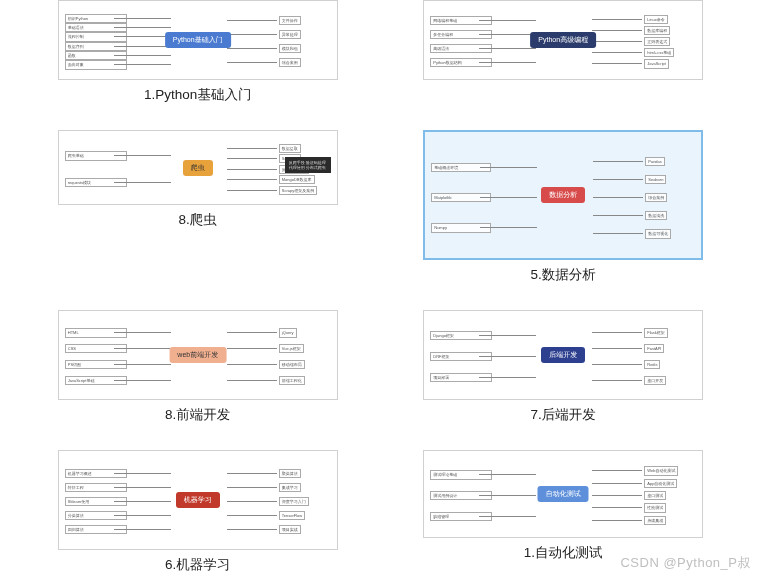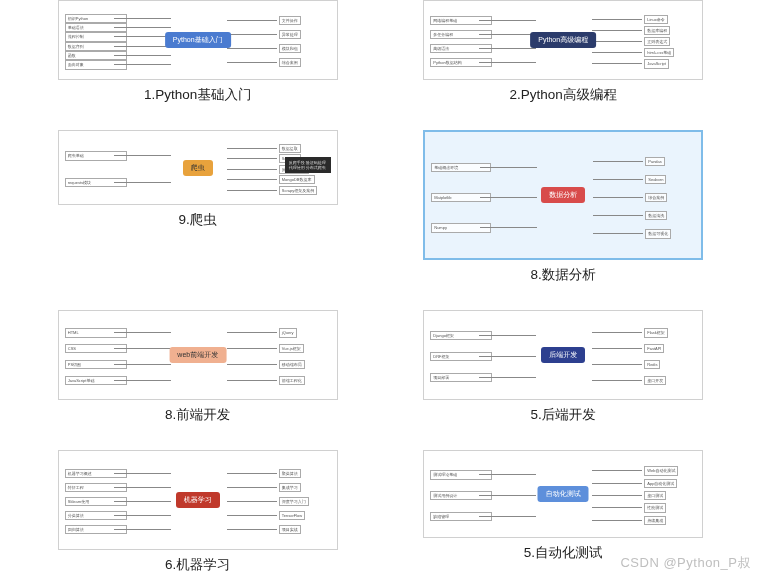--- a/index.html
+++ b/index.html
@@ -151,21 +151,20 @@
           <div class="line" style="left: 168px; top: 28.8px; width: 50px;"></div>
           <div class="branch box" style="left: 220px; top: 24.8px;">数据库编程</div>
           <div class="line" style="left: 168px; top: 40px; width: 50px;"></div>
           <div class="branch box" style="left: 220px; top: 36px;">正则表达式</div>
           <div class="line" style="left: 168px; top: 51.2px; width: 50px;"></div>
           <div class="branch box" style="left: 220px; top: 47.2px;">html+css基础</div>
           <div class="line" style="left: 168px; top: 62.4px; width: 50px;"></div>
           <div class="branch box" style="left: 220px; top: 58.4px;">JavaScript</div>
         </div>
       </div>
-      <div class="caption">2.Python高级编程</div>
     </div>
     <div class="cell">
       <div class="thumb" style="height: 75px;">
         <div class="mindmap">
           <div class="center-node bg-orange">爬虫</div>
           <div class="line" style="left: 55px; top: 24.375px; width: 57px; transform-origin: right center;"></div>
           <div class="branch box" style="right: 210px; left: 6px; top: 20.375px;">爬虫基础</div>
           <div class="line" style="left: 55px; top: 50.625px; width: 57px; transform-origin: right center;"></div>
           <div class="branch box" style="right: 210px; left: 6px; top: 46.625px;">requests模块</div>
           <div class="line" style="left: 168px; top: 16.5px; width: 50px;"></div>
@@ -177,21 +176,21 @@
           <div class="line" style="left: 168px; top: 48px; width: 50px;"></div>
           <div class="branch box" style="left: 220px; top: 44px;">MongoDB数据库</div>
           <div class="line" style="left: 168px; top: 58.5px; width: 50px;"></div>
           <div class="branch box" style="left: 220px; top: 54.5px;">Scrapy框架及案例</div>
           <div class="darkbox" style="right: 6px; top: 25.5px; width: 46px;">反爬手段
 验证码处理
 代理使用
 分布式爬虫</div>
         </div>
       </div>
-      <div class="caption">9.爬虫</div>
+      <div class="caption">8.爬虫</div>
     </div>
     <div class="cell">
       <div class="thumb selected" style="height: 130px;">
         <div class="mindmap">
           <div class="center-node bg-red">数据分析</div>
           <div class="line" style="left: 55px; top: 34.6667px; width: 57px; transform-origin: right center;"></div>
           <div class="branch box" style="right: 210px; left: 6px; top: 30.6667px;">基础概念环境</div>
           <div class="line" style="left: 55px; top: 65px; width: 57px; transform-origin: right center;"></div>
           <div class="branch box" style="right: 210px; left: 6px; top: 61px;">Matplotlib</div>
           <div class="line" style="left: 55px; top: 95.3333px; width: 57px; transform-origin: right center;"></div>
@@ -201,21 +200,21 @@
           <div class="line" style="left: 168px; top: 46.8px; width: 50px;"></div>
           <div class="branch box" style="left: 220px; top: 42.8px;">Seaborn</div>
           <div class="line" style="left: 168px; top: 65px; width: 50px;"></div>
           <div class="branch box" style="left: 220px; top: 61px;">综合案例</div>
           <div class="line" style="left: 168px; top: 83.2px; width: 50px;"></div>
           <div class="branch box" style="left: 220px; top: 79.2px;">数据清洗</div>
           <div class="line" style="left: 168px; top: 101.4px; width: 50px;"></div>
           <div class="branch box" style="left: 220px; top: 97.4px;">数据可视化</div>
         </div>
       </div>
-      <div class="caption">8.数据分析</div>
+      <div class="caption">5.数据分析</div>
     </div>
     <div class="cell">
       <div class="thumb" style="height: 90px;">
         <div class="mindmap">
           <div class="center-node bg-peach">web前端开发</div>
           <div class="line" style="left: 55px; top: 21.375px; width: 57px; transform-origin: right center;"></div>
           <div class="branch box" style="right: 210px; left: 6px; top: 17.375px;">HTML</div>
           <div class="line" style="left: 55px; top: 37.125px; width: 57px; transform-origin: right center;"></div>
           <div class="branch box" style="right: 210px; left: 6px; top: 33.125px;">CSS</div>
           <div class="line" style="left: 55px; top: 52.875px; width: 57px; transform-origin: right center;"></div>
@@ -247,21 +246,21 @@
           <div class="line" style="left: 168px; top: 21.375px; width: 50px;"></div>
           <div class="branch box" style="left: 220px; top: 17.375px;">Flask框架</div>
           <div class="line" style="left: 168px; top: 37.125px; width: 50px;"></div>
           <div class="branch box" style="left: 220px; top: 33.125px;">FastAPI</div>
           <div class="line" style="left: 168px; top: 52.875px; width: 50px;"></div>
           <div class="branch box" style="left: 220px; top: 48.875px;">Redis</div>
           <div class="line" style="left: 168px; top: 68.625px; width: 50px;"></div>
           <div class="branch box" style="left: 220px; top: 64.625px;">接口开发</div>
         </div>
       </div>
-      <div class="caption">5.后端开发</div>
+      <div class="caption">7.后端开发</div>
     </div>
     <div class="cell">
       <div class="thumb" style="height: 100px;">
         <div class="mindmap">
           <div class="center-node bg-crimson">机器学习</div>
           <div class="line" style="left: 55px; top: 22px; width: 57px; transform-origin: right center;"></div>
           <div class="branch box" style="right: 210px; left: 6px; top: 18px;">机器学习概述</div>
           <div class="line" style="left: 55px; top: 36px; width: 57px; transform-origin: right center;"></div>
           <div class="branch box" style="right: 210px; left: 6px; top: 32px;">特征工程</div>
           <div class="line" style="left: 55px; top: 50px; width: 57px; transform-origin: right center;"></div>
@@ -299,16 +298,16 @@
           <div class="line" style="left: 168px; top: 31.68px; width: 50px;"></div>
           <div class="branch box" style="left: 220px; top: 27.68px;">App自动化测试</div>
           <div class="line" style="left: 168px; top: 44px; width: 50px;"></div>
           <div class="branch box" style="left: 220px; top: 40px;">接口测试</div>
           <div class="line" style="left: 168px; top: 56.32px; width: 50px;"></div>
           <div class="branch box" style="left: 220px; top: 52.32px;">性能测试</div>
           <div class="line" style="left: 168px; top: 68.64px; width: 50px;"></div>
           <div class="branch box" style="left: 220px; top: 64.64px;">持续集成</div>
         </div>
       </div>
-      <div class="caption">5.自动化测试</div>
+      <div class="caption">1.自动化测试</div>
     </div>
   </div>
 <div class="watermark">CSDN @Python_P叔</div>
 
 </body></html>

